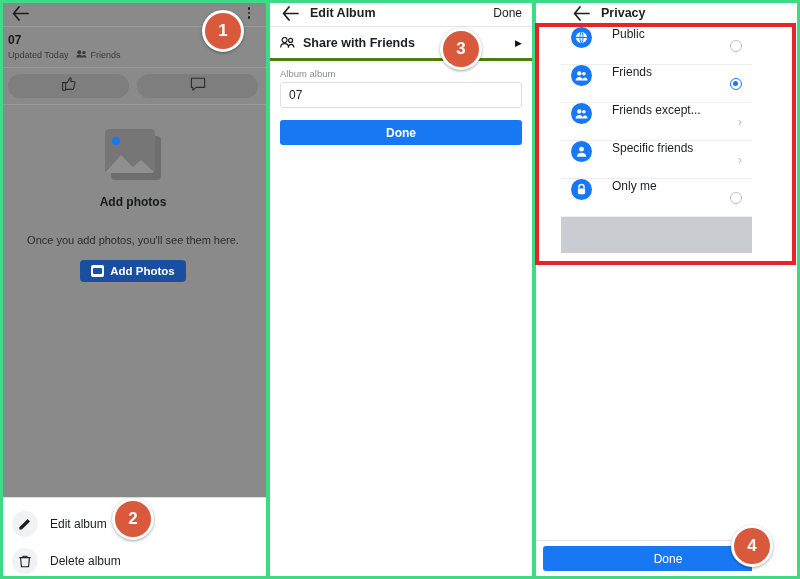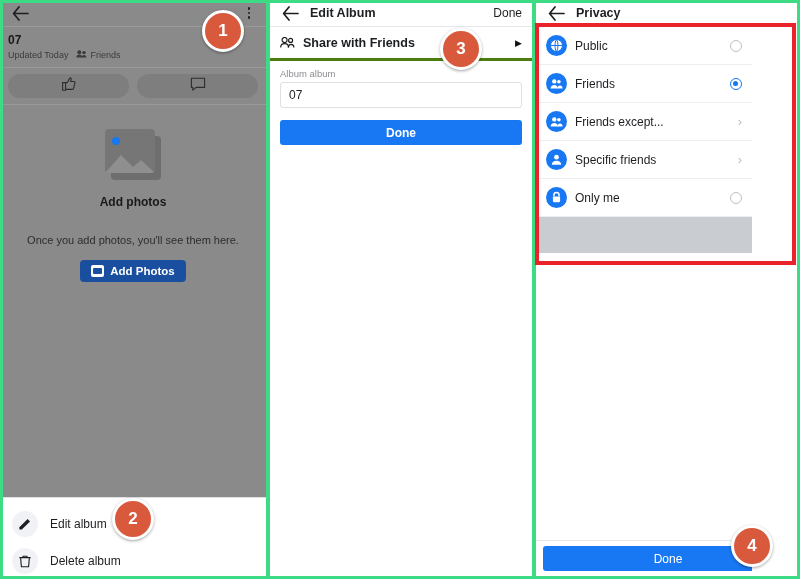--- a/index.html
+++ b/index.html
@@ -18,21 +18,21 @@
   
   .panel {
     position: absolute;
     top: 0;
     height: 579px;
     background: #ffffff;
     overflow: hidden;
   }
   #panel-left   { left: 0px;   width: 266px; }
   #panel-mid    { left: 270px; width: 262px; }
-  #panel-right  { left: 536px; width: 216px; }
+  #panel-right  { left: 536px; width: 216px; padding-left: 25px; }
 
   .green-line { position: absolute; background: #3ddc84; }
 
   
   .topbar {
     position: relative;
     height: 27px;
     background: #ffffff;
     display: flex;
     align-items: center;
@@ -193,23 +193,23 @@
     border: none; border-radius: 3px;
     color: #ffffff; font-size: 12px; font-weight: bold;
     font-family: "Liberation Sans", sans-serif;
     cursor: pointer;
   }
 
   
   .privacy-list { background: #ffffff; }
   .privacy-row {
     height: 38px;
-    display: flex; align-items: center;
+    display: flex; 
     padding: 0 10px;
-    gap: 8px;
+    gap: 20px;
     border-bottom: 1px solid #eceef1;
     background: #ffffff;
   }
   .p-ic {
     width: 21px; height: 21px; border-radius: 50%;
     background: #1877f2;
     display: flex; align-items: center; justify-content: center;
     flex: 0 0 auto;
   }
   .p-label { font-size: 12px; color: #1c1e21; }

